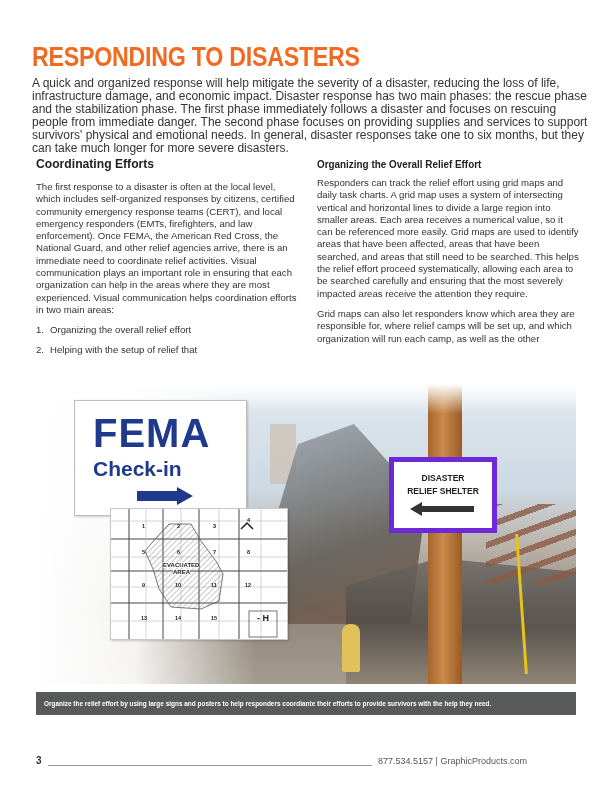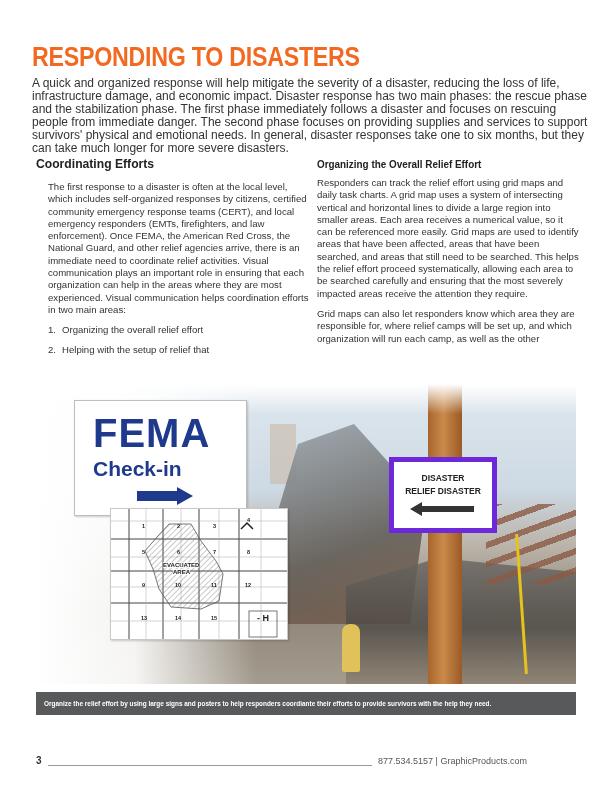--- a/index.html
+++ b/index.html
@@ -3,21 +3,21 @@
 <meta charset="utf-8">
 <style>
   html, body { margin: 0; padding: 0; background: #ffffff; }
   body { width: 612px; height: 792px; position: relative; overflow: hidden; font-family: "Liberation Sans", sans-serif; color: #333; }
   .title { position: absolute; left: 32px; top: 42px; font-family: "Liberation Sans", sans-serif; font-weight: bold; font-size: 27px; color: #f26a21; letter-spacing: -0.3px; transform: scaleX(0.86); transform-origin: left top; white-space: nowrap; }
   .intro { position: absolute; left: 32px; top: 77px; width: 556px; font-size: 12px; line-height: 13.1px; color: #333; }
   .h2 { position: absolute; font-weight: bold; color: #222; white-space: nowrap; transform-origin: left top; }
   .h2.left { left: 36px; top: 156px; font-size: 13.5px; transform: scaleX(0.9); }
   .h2.right { left: 317px; top: 158px; font-size: 11.5px; transform: scaleX(0.86); }
   .col { position: absolute; font-size: 9.6px; line-height: 12.3px; color: #333; }
-  .col.left { left: 36px; top: 181px; width: 264px; margin-left: 12px; }
+  .col.left { left: 36px; top: 181px; width: 264px; }
   .col.right { left: 317px; top: 177px; width: 262px; }
   .col p { margin: 0 0 8px 0; }
   .list { margin: 4px 0 0 0; padding: 0; list-style: none; }
   .list li { margin: 0 0 7px 0; display: flex; }
   .list li .num { width: 14px; }
   
   .photo { position: absolute; left: 36px; top: 384px; width: 540px; height: 300px; overflow: hidden;
     background: linear-gradient(180deg, #dfe8ef 0%, #cdd9e3 35%, #b9b1a6 55%, #8f8578 75%, #a39b8e 100%); }
   .fade { position: absolute; left: 0; top: 0; width: 220px; height: 300px; background: linear-gradient(90deg, #ffffff 0%, rgba(255,255,255,0.9) 45%, rgba(255,255,255,0) 100%); }
   .fade-top { position: absolute; left: 0; top: 0; width: 540px; height: 30px; background: linear-gradient(180deg, #ffffff, rgba(255,255,255,0)); }
@@ -137,21 +137,21 @@
   <span class="map-lbl" style="left:30px;top:106px">13</span>
   <span class="map-lbl" style="left:64px;top:106px">14</span>
   <span class="map-lbl" style="left:100px;top:106px">15</span>
   <span class="map-lbl" style="left:146px;top:104px;font-size:9px">- H</span>
   <span class="map-lbl" style="left:52px;top:53px;font-size:6px;background:rgba(255,255,255,0.7)">EVACUATED</span>
   <span class="map-lbl" style="left:62px;top:60px;font-size:6px;background:rgba(255,255,255,0.7)">AREA</span>
 </div>
 
 <div class="sign-shelter">
   <div class="t t1">DISASTER</div>
-  <div class="t t2">RELIEF DISASTER</div>
+  <div class="t t2">RELIEF SHELTER</div>
   <svg class="arrow" viewBox="0 0 64 14">
     <polygon points="0,7 12,0 12,4 64,4 64,10 12,10 12,14" fill="#333"></polygon>
   </svg>
 </div>
 
 <div class="caption"><span>Organize the relief effort by using large signs and posters to help responders coordiante their efforts to provide survivors with the help they need.</span></div>
 
 <div class="footer-num">3</div>
 <div class="footer-rule"></div>
 <div class="footer-contact">877.534.5157 | GraphicProducts.com</div>

